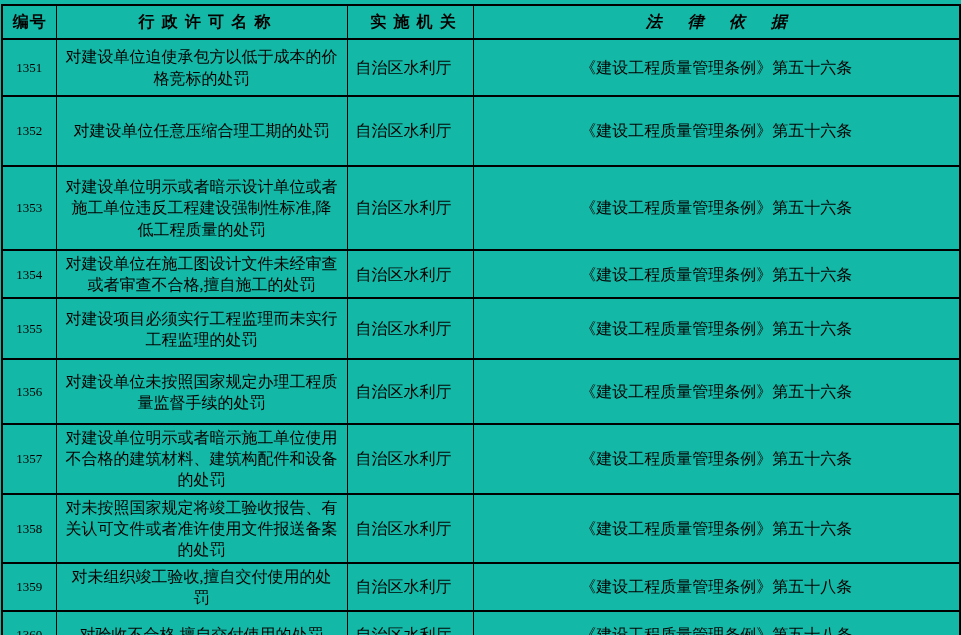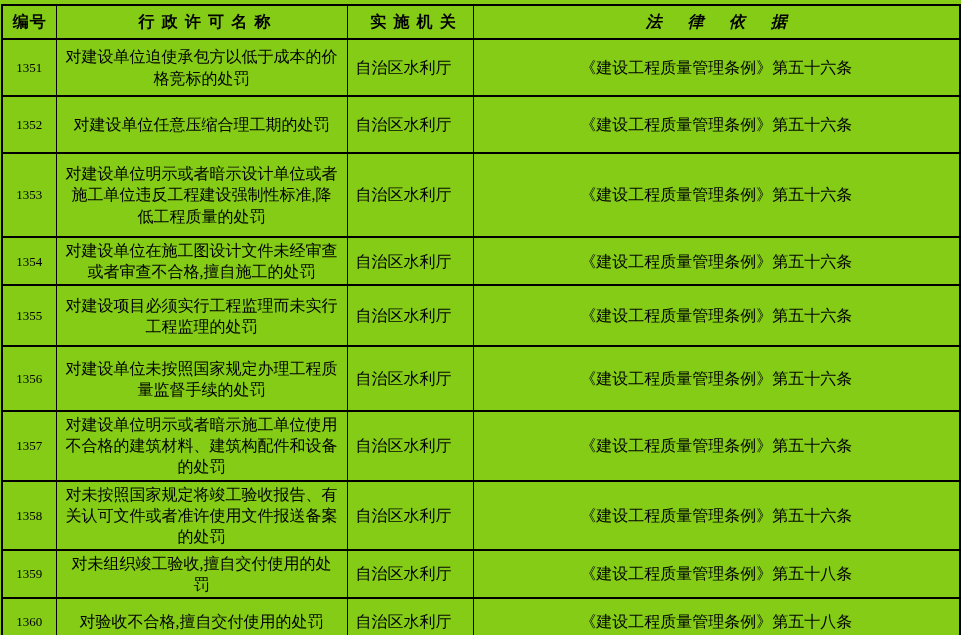--- a/index.html
+++ b/index.html
@@ -7,21 +7,21 @@
     padding: 0;
     background: #ffffff;
     color: #000000;
     font-family: "Liberation Serif", "DejaVu Serif", serif;
   }
   .page {
     width: 961px;
     height: 635px;
     box-sizing: border-box;
     padding: 4px 1px 3px 1px;
-    background: #84cc16;
+    background: #14b8a6;
     overflow: hidden;
   }
   table.doc-table {
     border-collapse: collapse;
     table-layout: fixed;
     width: 958px;
   }
   table.doc-table, table.doc-table th, table.doc-table td {
     border: 1px solid #000;
   }
@@ -87,21 +87,21 @@
         <th class="sp-wide">法律依据</th>
       </tr>
     </thead>
     <tbody>
       <tr style="height:57px">
         <td class="c-id">1351</td>
         <td class="c-name">对建设单位迫使承包方以低于成本的价格竞标的处罚</td>
         <td class="c-agency">自治区水利厅</td>
         <td class="c-basis">《建设工程质量管理条例》第五十六条</td>
       </tr>
-      <tr style="height:57px">
+      <tr style="height:70px">
         <td class="c-id">1352</td>
         <td class="c-name">对建设单位任意压缩合理工期的处罚</td>
         <td class="c-agency">自治区水利厅</td>
         <td class="c-basis">《建设工程质量管理条例》第五十六条</td>
       </tr>
       <tr style="height:84px">
         <td class="c-id">1353</td>
         <td class="c-name">对建设单位明示或者暗示设计单位或者施工单位违反工程建设强制性标准,降低工程质量的处罚</td>
         <td class="c-agency">自治区水利厅</td>
         <td class="c-basis">《建设工程质量管理条例》第五十六条</td>

